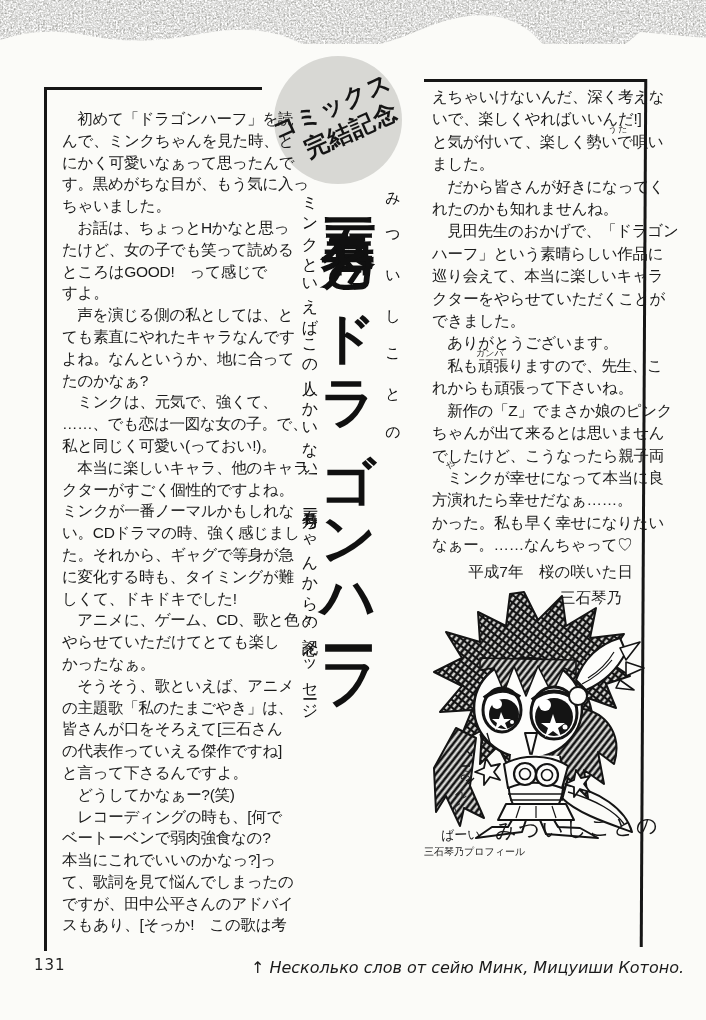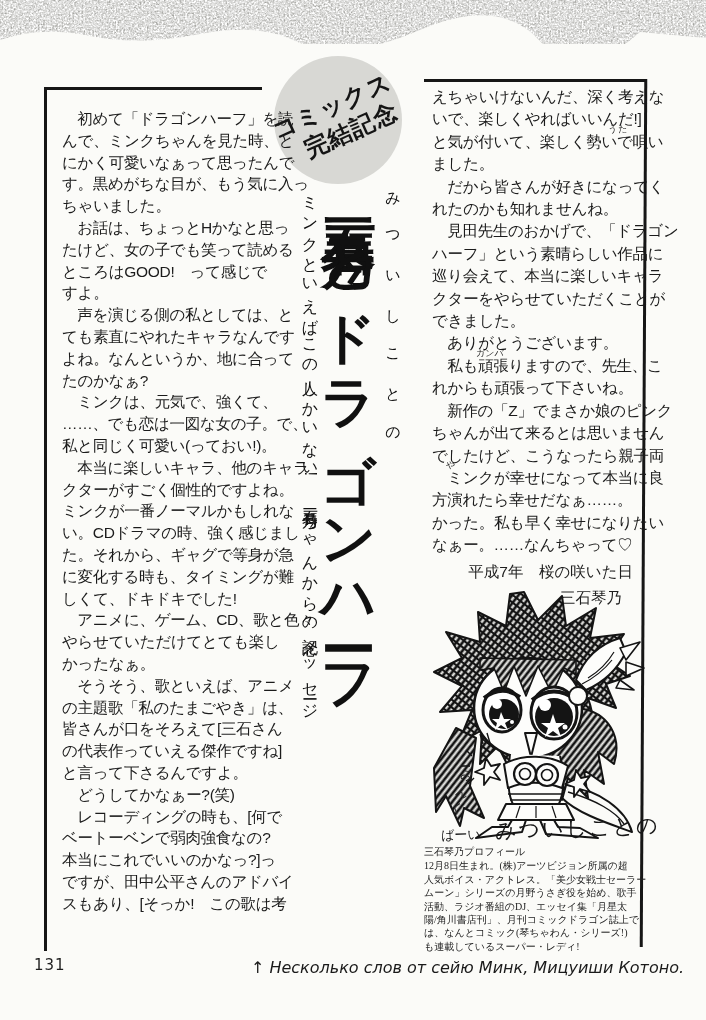--- a/index.html
+++ b/index.html
@@ -120,20 +120,21 @@
       <div class="line">かったなぁ。</div>
       <div class="line">　そうそう、歌といえば、アニメ</div>
       <div class="line">の主題歌「私のたまごやき」は、</div>
       <div class="line">皆さんが口をそろえて[三石さん</div>
       <div class="line">の代表作っていえる傑作ですね]</div>
       <div class="line">と言って下さるんですよ。</div>
       <div class="line">　どうしてかなぁー?(笑)</div>
       <div class="line">　レコーディングの時も、[何で</div>
       <div class="line">ベートーベンで弱肉強食なの?</div>
       <div class="line">本当にこれでいいのかなっ?]っ</div>
+      <div class="line">て、歌詞を見て悩んでしまったの</div>
       <div class="line">ですが、田中公平さんのアドバイ</div>
       <div class="line">スもあり、[そっか!　この歌は考</div>
     </div>
 
   <div class="col col-right">
       <div class="line">えちゃいけないんだ、深く考えな</div>
       <div class="line">いで、楽しくやればいいんだ!]</div>
       <div class="line">と気が付いて、楽しく勢いで唄い</div>
       <div class="line">ました。</div>
       <div class="line">　だから皆さんが好きになってく</div>
@@ -233,27 +234,18 @@
     </g>
   </svg>
   <div class="minku-note">みんく</div>
   <div class="sig-hand">
     <span class="bai">ばーい</span>
     <span class="nm">みついしことの</span>
   </div>
 
   <div class="profile">
     <div class="heading">三石琴乃プロフィール</div>
-    <div>
-        <div class="line">12月8日生まれ。(株)アーツビジョン所属の超</div>
-        <div class="line">人気ボイス・アクトレス。「美少女戦士セーラー</div>
-        <div class="line">ムーン」シリーズの月野うさぎ役を始め、歌手</div>
-        <div class="line">活動、ラジオ番組のDJ、エッセイ集「月星太</div>
-        <div class="line">陽/角川書店刊」、月刊コミックドラゴン誌上で</div>
-        <div class="line">は、なんとコミック(琴ちゃわん・シリーズ!)</div>
-        <div class="line">も連載しているスーパー・レディ!</div>
-      </div>
   </div>
 
   <div class="page-num">131</div>
   <div class="footer-caption">↑ Несколько слов от сейю Минк, Мицуиши Котоно.</div>
 
 </div>
 
 </body></html>

